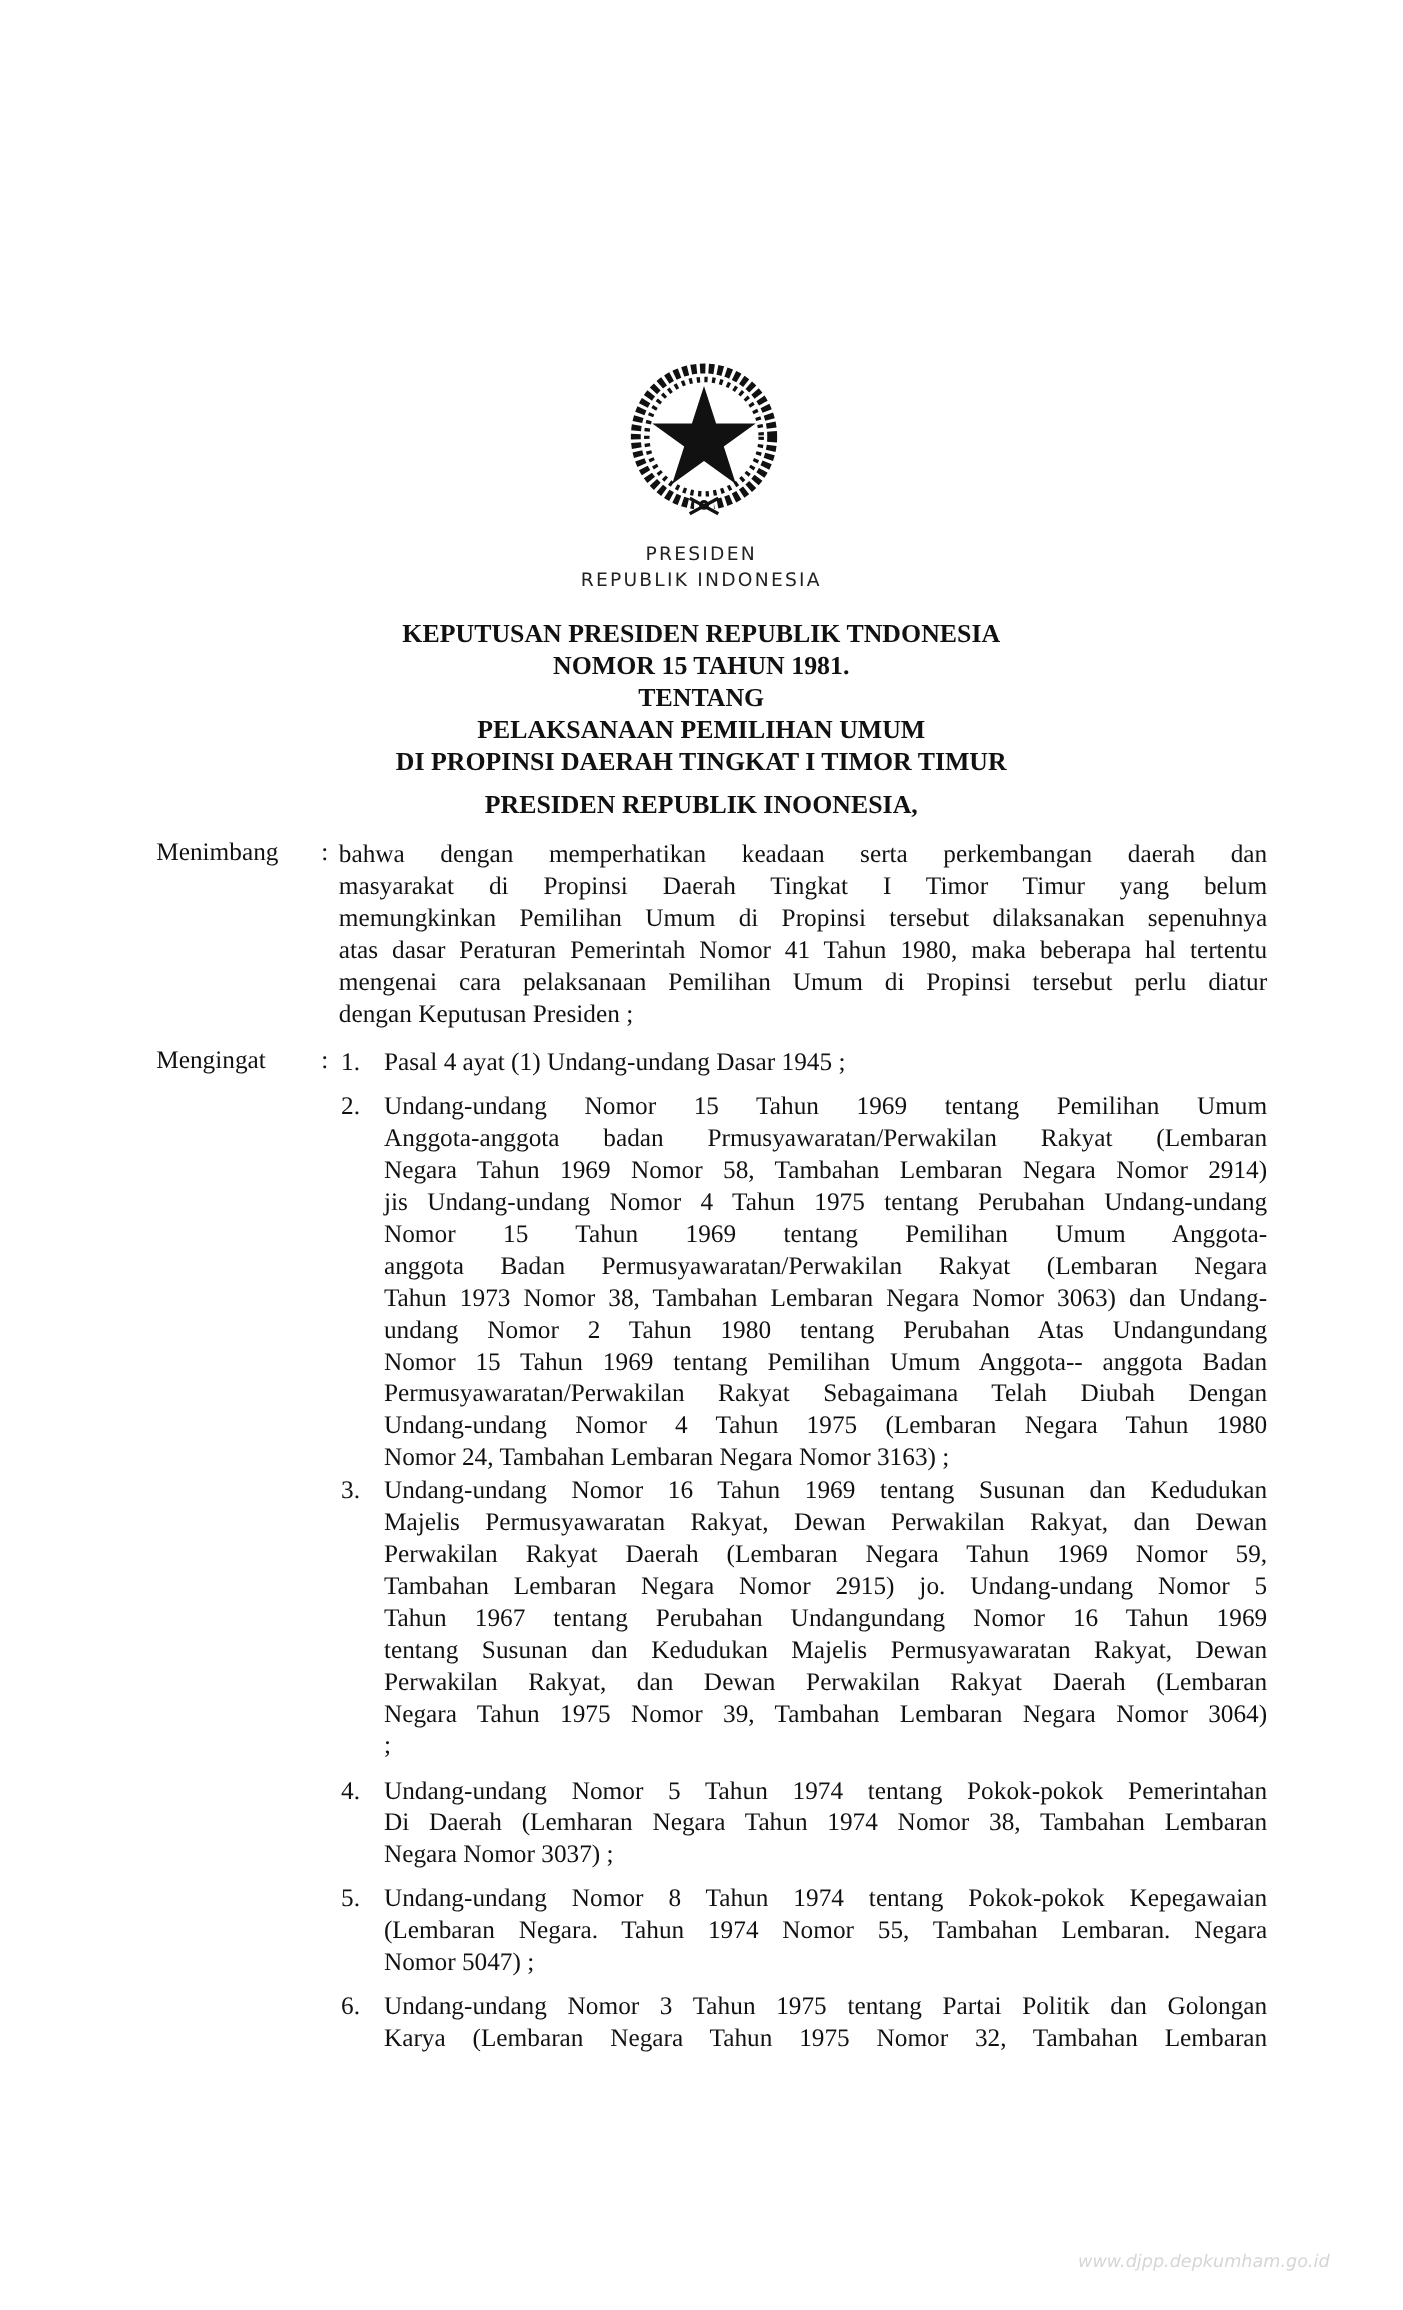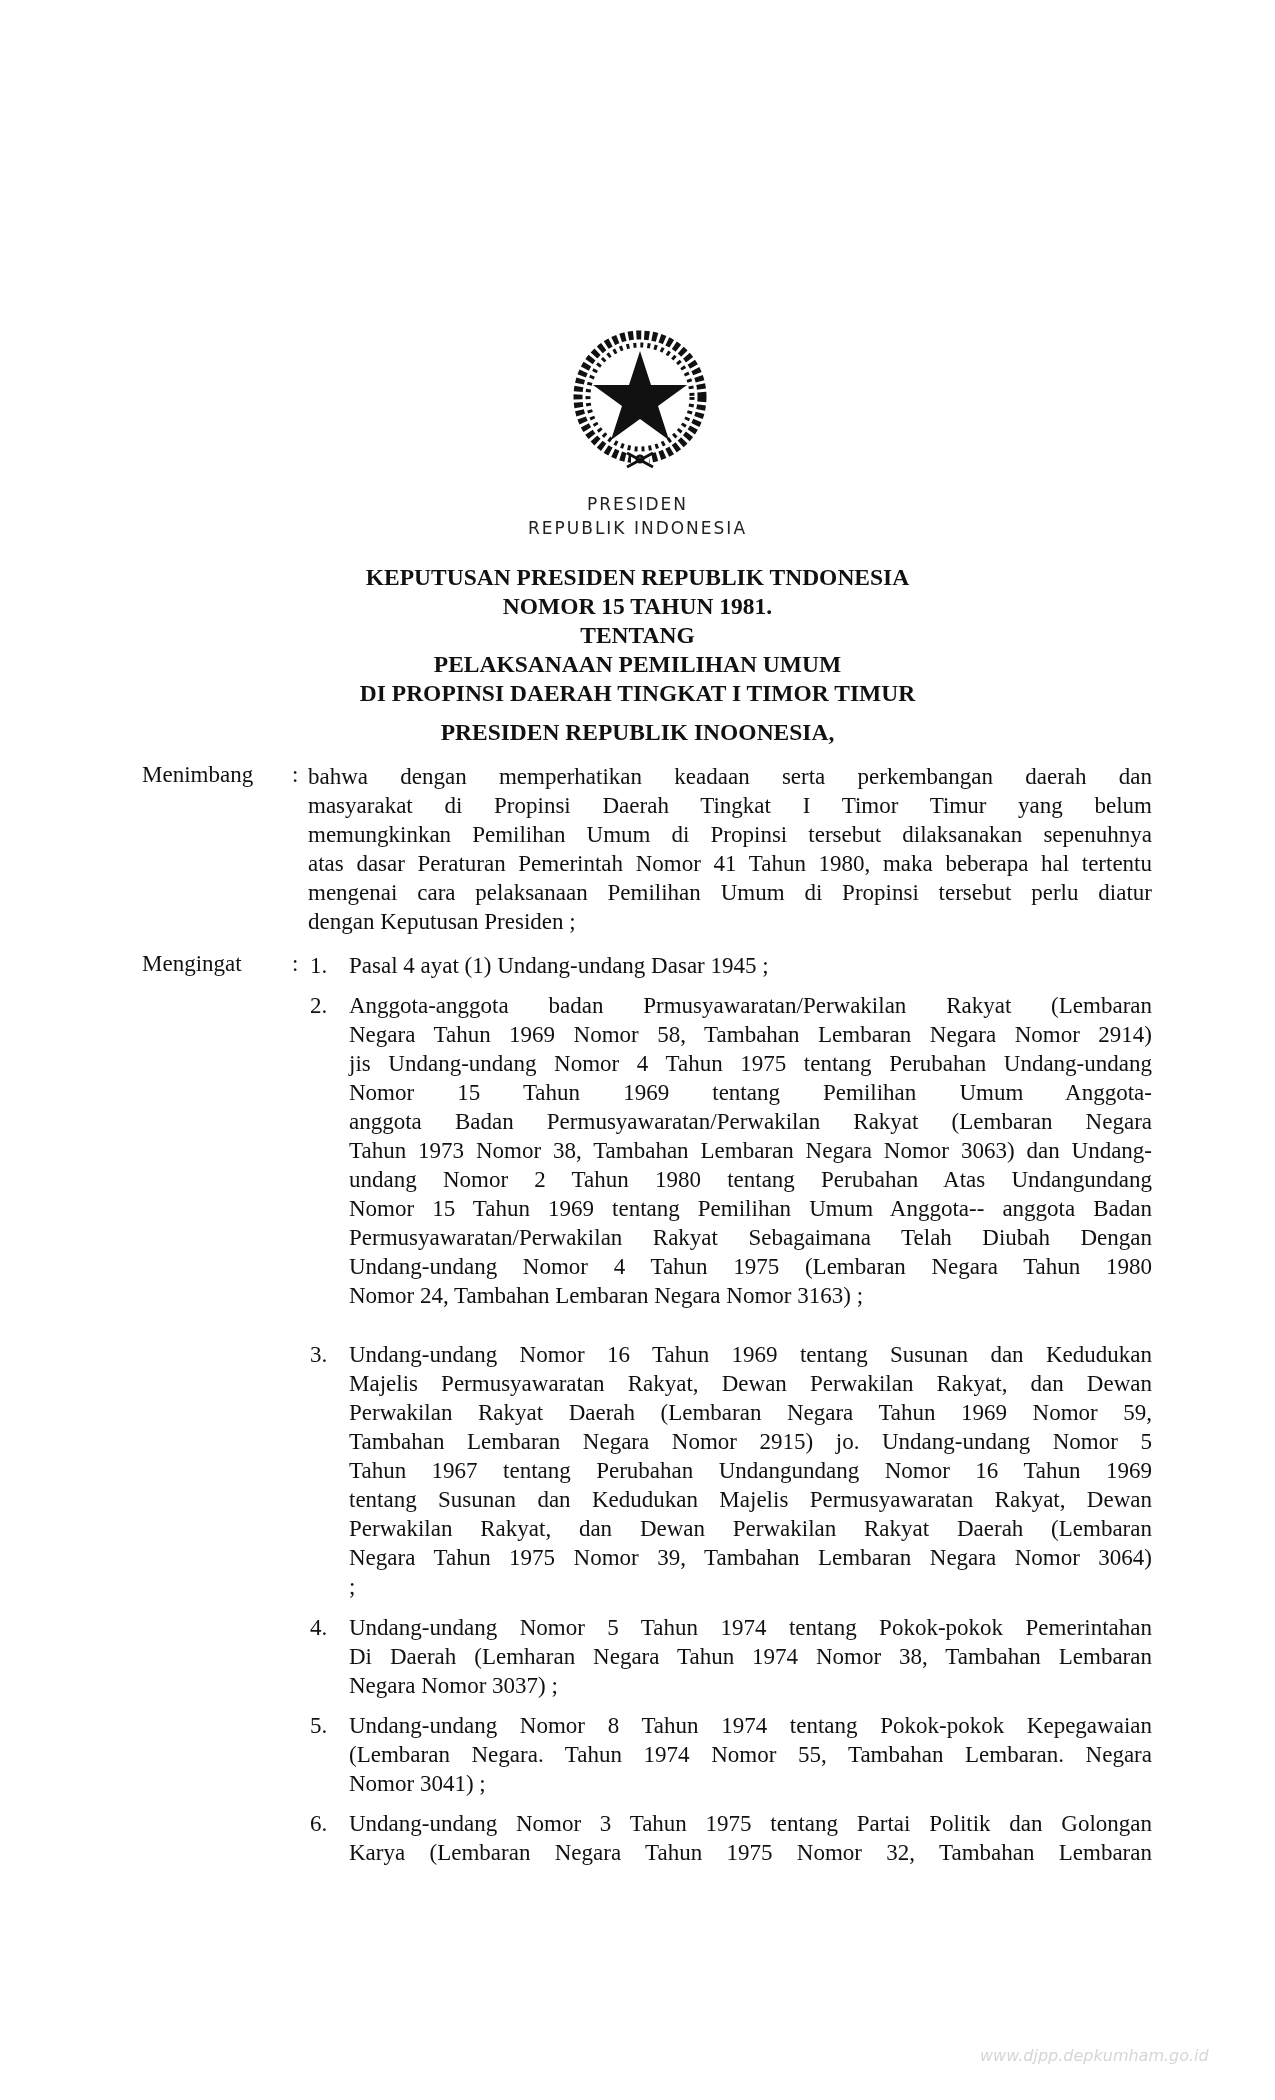--- a/index.html
+++ b/index.html
@@ -70,20 +70,21 @@
 <div class="item" style="top:951px;">
   <span class="num">1.</span>
   <div class="txt">
     <span class="line last">Pasal 4 ayat (1) Undang-undang Dasar 1945 ;</span>
   </div>
 </div>
 
 <div class="item" style="top:991px;">
   <span class="num">2.</span>
   <div class="txt">
+    <span class="line">Undang-undang Nomor 15 Tahun 1969 tentang Pemilihan Umum</span>
     <span class="line">Anggota-anggota badan Prmusyawaratan/Perwakilan Rakyat (Lembaran</span>
     <span class="line">Negara Tahun 1969 Nomor 58, Tambahan Lembaran Negara Nomor 2914)</span>
     <span class="line">jis Undang-undang Nomor 4 Tahun 1975 tentang Perubahan Undang-undang</span>
     <span class="line">Nomor 15 Tahun 1969 tentang Pemilihan Umum Anggota-</span>
     <span class="line">anggota Badan Permusyawaratan/Perwakilan Rakyat (Lembaran Negara</span>
     <span class="line">Tahun 1973 Nomor 38, Tambahan Lembaran Negara Nomor 3063) dan Undang-</span>
     <span class="line">undang Nomor 2 Tahun 1980 tentang Perubahan Atas Undangundang</span>
     <span class="line">Nomor 15 Tahun 1969 tentang Pemilihan Umum Anggota-- anggota Badan</span>
     <span class="line">Permusyawaratan/Perwakilan Rakyat Sebagaimana Telah Diubah Dengan</span>
     <span class="line">Undang-undang Nomor 4 Tahun 1975 (Lembaran Negara Tahun 1980</span>
@@ -113,21 +114,21 @@
     <span class="line">Di Daerah (Lemharan Negara Tahun 1974 Nomor 38, Tambahan Lembaran</span>
     <span class="line last">Negara Nomor 3037) ;</span>
   </div>
 </div>
 
 <div class="item" style="top:1711px;">
   <span class="num">5.</span>
   <div class="txt">
     <span class="line">Undang-undang Nomor 8 Tahun 1974 tentang Pokok-pokok Kepegawaian</span>
     <span class="line">(Lembaran Negara. Tahun 1974 Nomor 55, Tambahan Lembaran. Negara</span>
-    <span class="line last">Nomor 3041) ;</span>
+    <span class="line last">Nomor 5047) ;</span>
   </div>
 </div>
 
 <div class="item" style="top:1809px;">
   <span class="num">6.</span>
   <div class="txt">
     <span class="line">Undang-undang Nomor 3 Tahun 1975 tentang Partai Politik dan Golongan</span>
     <span class="line">Karya (Lembaran Negara Tahun 1975 Nomor 32, Tambahan Lembaran</span>
   </div>
 </div>

